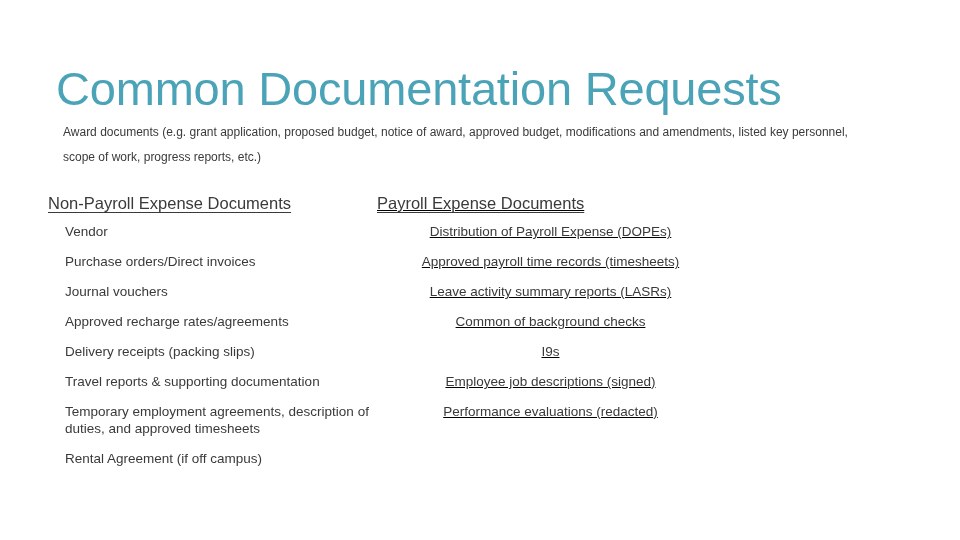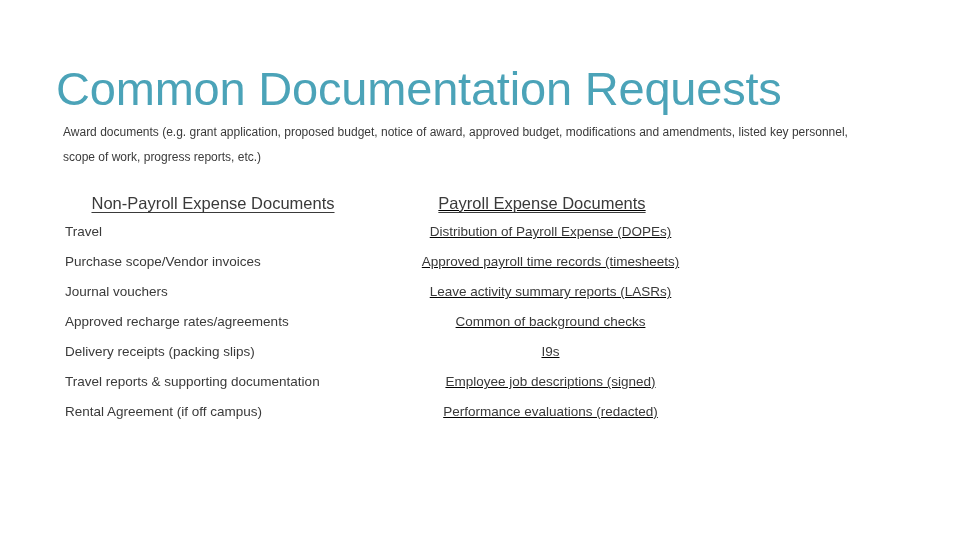--- a/index.html
+++ b/index.html
@@ -66,21 +66,20 @@
   #column-right { left: 377px; width: 330px; text-decoration: underline; }
 
   .column-header {
     font-size: 16.5px;
     line-height: 20px;
     color: #3A3A3A;
     text-decoration: underline;
     text-underline-offset: 3px;
     white-space: nowrap;
     margin: 0 0 0 0;
-    text-align: center;
   }
   .items {
     margin: 0;
     padding: 0;
     list-style: none;
   }
   .item {
     font-size: 13.5px;
     line-height: 16.5px;
     color: #3A3A3A;
@@ -104,26 +103,27 @@
 
   <div id="subtitle-block">
     <div id="subtitle-text">Award documents (e.g. grant application, proposed budget, notice of award, approved budget, modifications and amendments, listed key personnel, scope of work, progress reports, etc.)</div>
   </div>
 
   <div id="columns">
 
     <div class="column" id="column-left">
       <div class="column-header">Non-Payroll Expense Documents</div>
       <ul class="items" id="items-left">
-          <li class="item">Travel</li>
-          <li class="item">Purchase scope/Vendor invoices</li>
+          <li class="item">Vendor</li>
+          <li class="item">Purchase orders/Direct invoices</li>
           <li class="item">Journal vouchers</li>
           <li class="item">Approved recharge rates/agreements</li>
           <li class="item">Delivery receipts (packing slips)</li>
           <li class="item">Travel reports &amp; supporting documentation</li>
+          <li class="item">Temporary employment agreements, description of duties, and approved timesheets</li>
           <li class="item">Rental Agreement (if off campus)</li>
         </ul>
     </div>
 
     <div class="column" id="column-right">
       <div class="column-header">Payroll Expense Documents</div>
       <ul class="items" id="items-right">
           <li class="item">Distribution of Payroll Expense (DOPEs)</li>
           <li class="item">Approved payroll time records (timesheets)</li>
           <li class="item">Leave activity summary reports (LASRs)</li>

